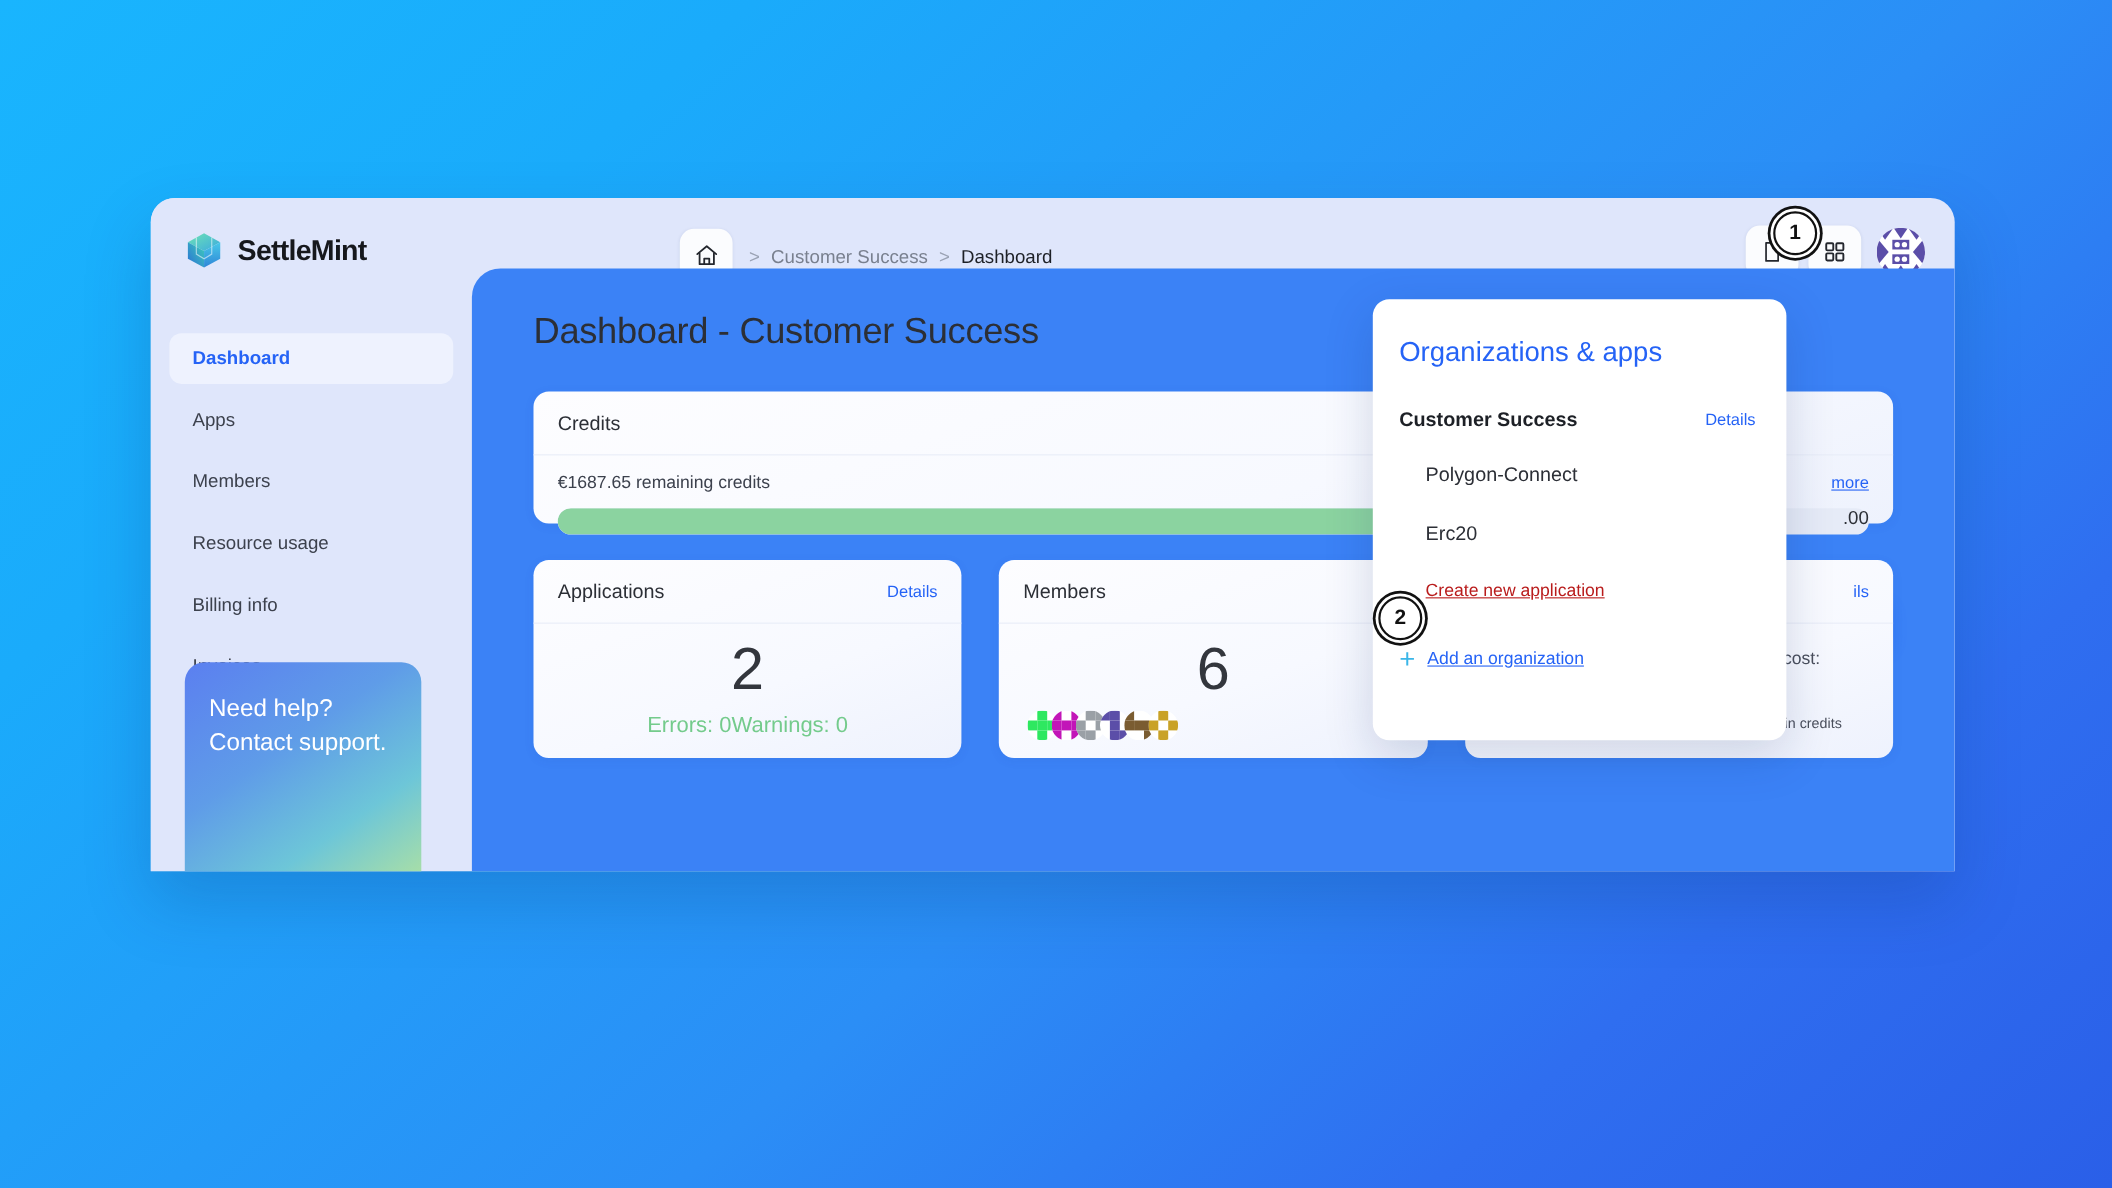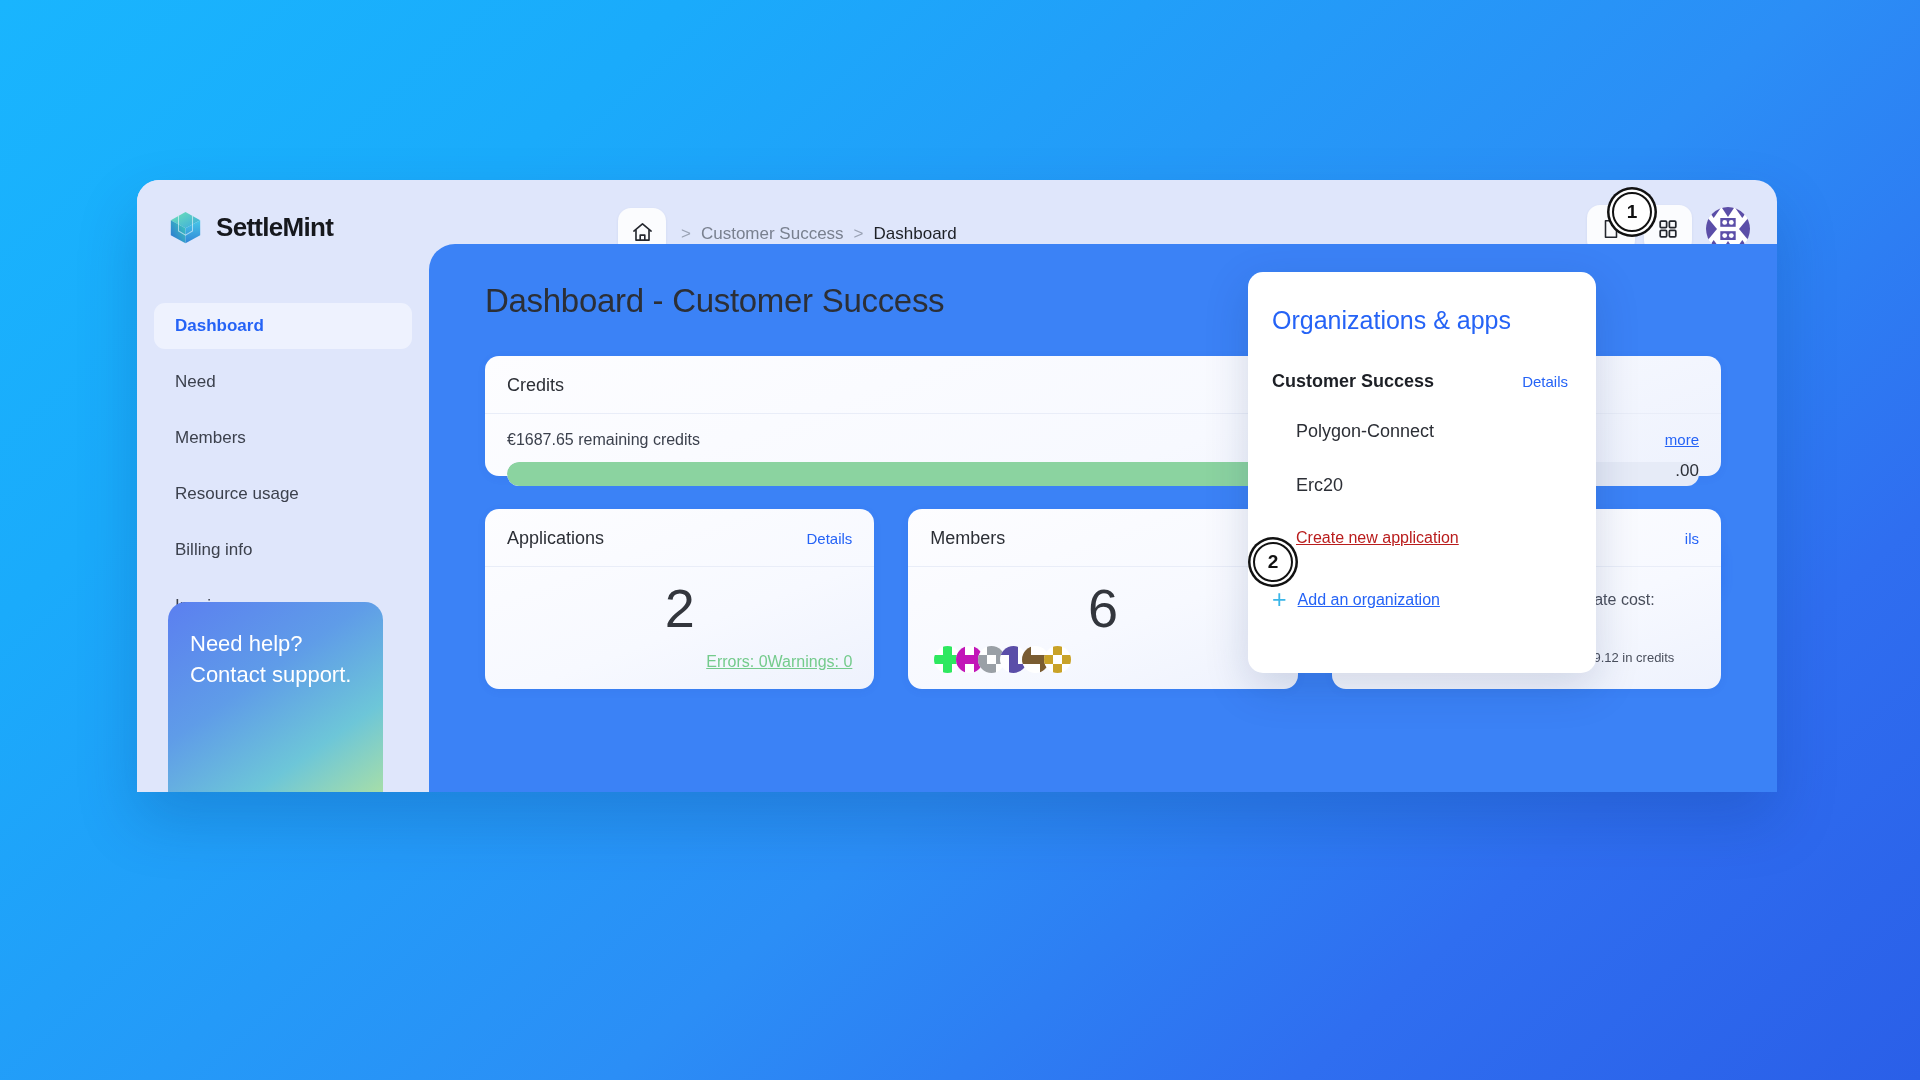--- a/index.html
+++ b/index.html
@@ -143,37 +143,37 @@
   #stat-row {
     display: flex; gap: 34px; margin-top: 33px;
   }
   .stat-card { flex: 1; height: 180px; position: relative; }
   .stat-number {
     text-align: center; font-size: 54px; color: #33363d;
     font-weight: 300; margin-top: 14px; line-height: 1;
   }
   .stat-footer {
     position: absolute; left: 22px; right: 22px; bottom: 18px;
-    display: flex; justify-content: flex-end;
-    font-size: 16px; color: #74cb8c; text-decoration: underline;
+    display: flex; justify-content: center;
+    font-size: 20px; color: #74cb8c;
   }
   #member-avatars {
     position: absolute; left: 26px; bottom: 16px; display: flex;
   }
   .member-avatar { width: 27px; height: 27px; border-radius: 50%; overflow: hidden; margin-right: -5px; }
   .usage-grid {
     display: flex; padding: 24px 22px 0 22px; gap: 42px;
   }
   .usage-label { font-size: 16px; color: #4a4f5c; margin-bottom: 11px; }
   .usage-value { font-size: 20px; color: #2c2f36; }
   .usage-sub { font-size: 13px; color: #4a4f5c; margin-top: 7px; }
   
   #org-dropdown {
     position: absolute; left: 1248px; top: 272px;
-    width: 348px; height: 401px;
+    width: 376px; height: 401px;
     background: #fff; border-radius: 15px;
     box-shadow: 0 14px 44px rgba(20,40,100,.17);
     padding: 34px 28px 0 24px;
     z-index: 40;
   }
   #dropdown-title {
     font-size: 25px; color: #2563f6; margin-bottom: 36px;
   }
   #dropdown-org-row {
     display: flex; align-items: center; justify-content: space-between;
@@ -234,21 +234,21 @@
         <polyline points="30,17 30,60 50,72 70,60 70,17" fill="none" stroke="#ffffff" stroke-opacity=".55" stroke-width="3"></polyline>
       </svg>
       <span class="brand-name">SettleMint</span>
     </div>
 
     <nav class="nav">
       <div class="nav-item active">
         <span>Dashboard</span>
       </div>
       <div class="nav-item">
-        <span>Need</span>
+        <span>Apps</span>
       </div>
       <div class="nav-item">
         <span>Members</span>
       </div>
       <div class="nav-item">
         <span>Resource usage</span>
       </div>
       <div class="nav-item">
         <span>Billing info</span>
       </div>

